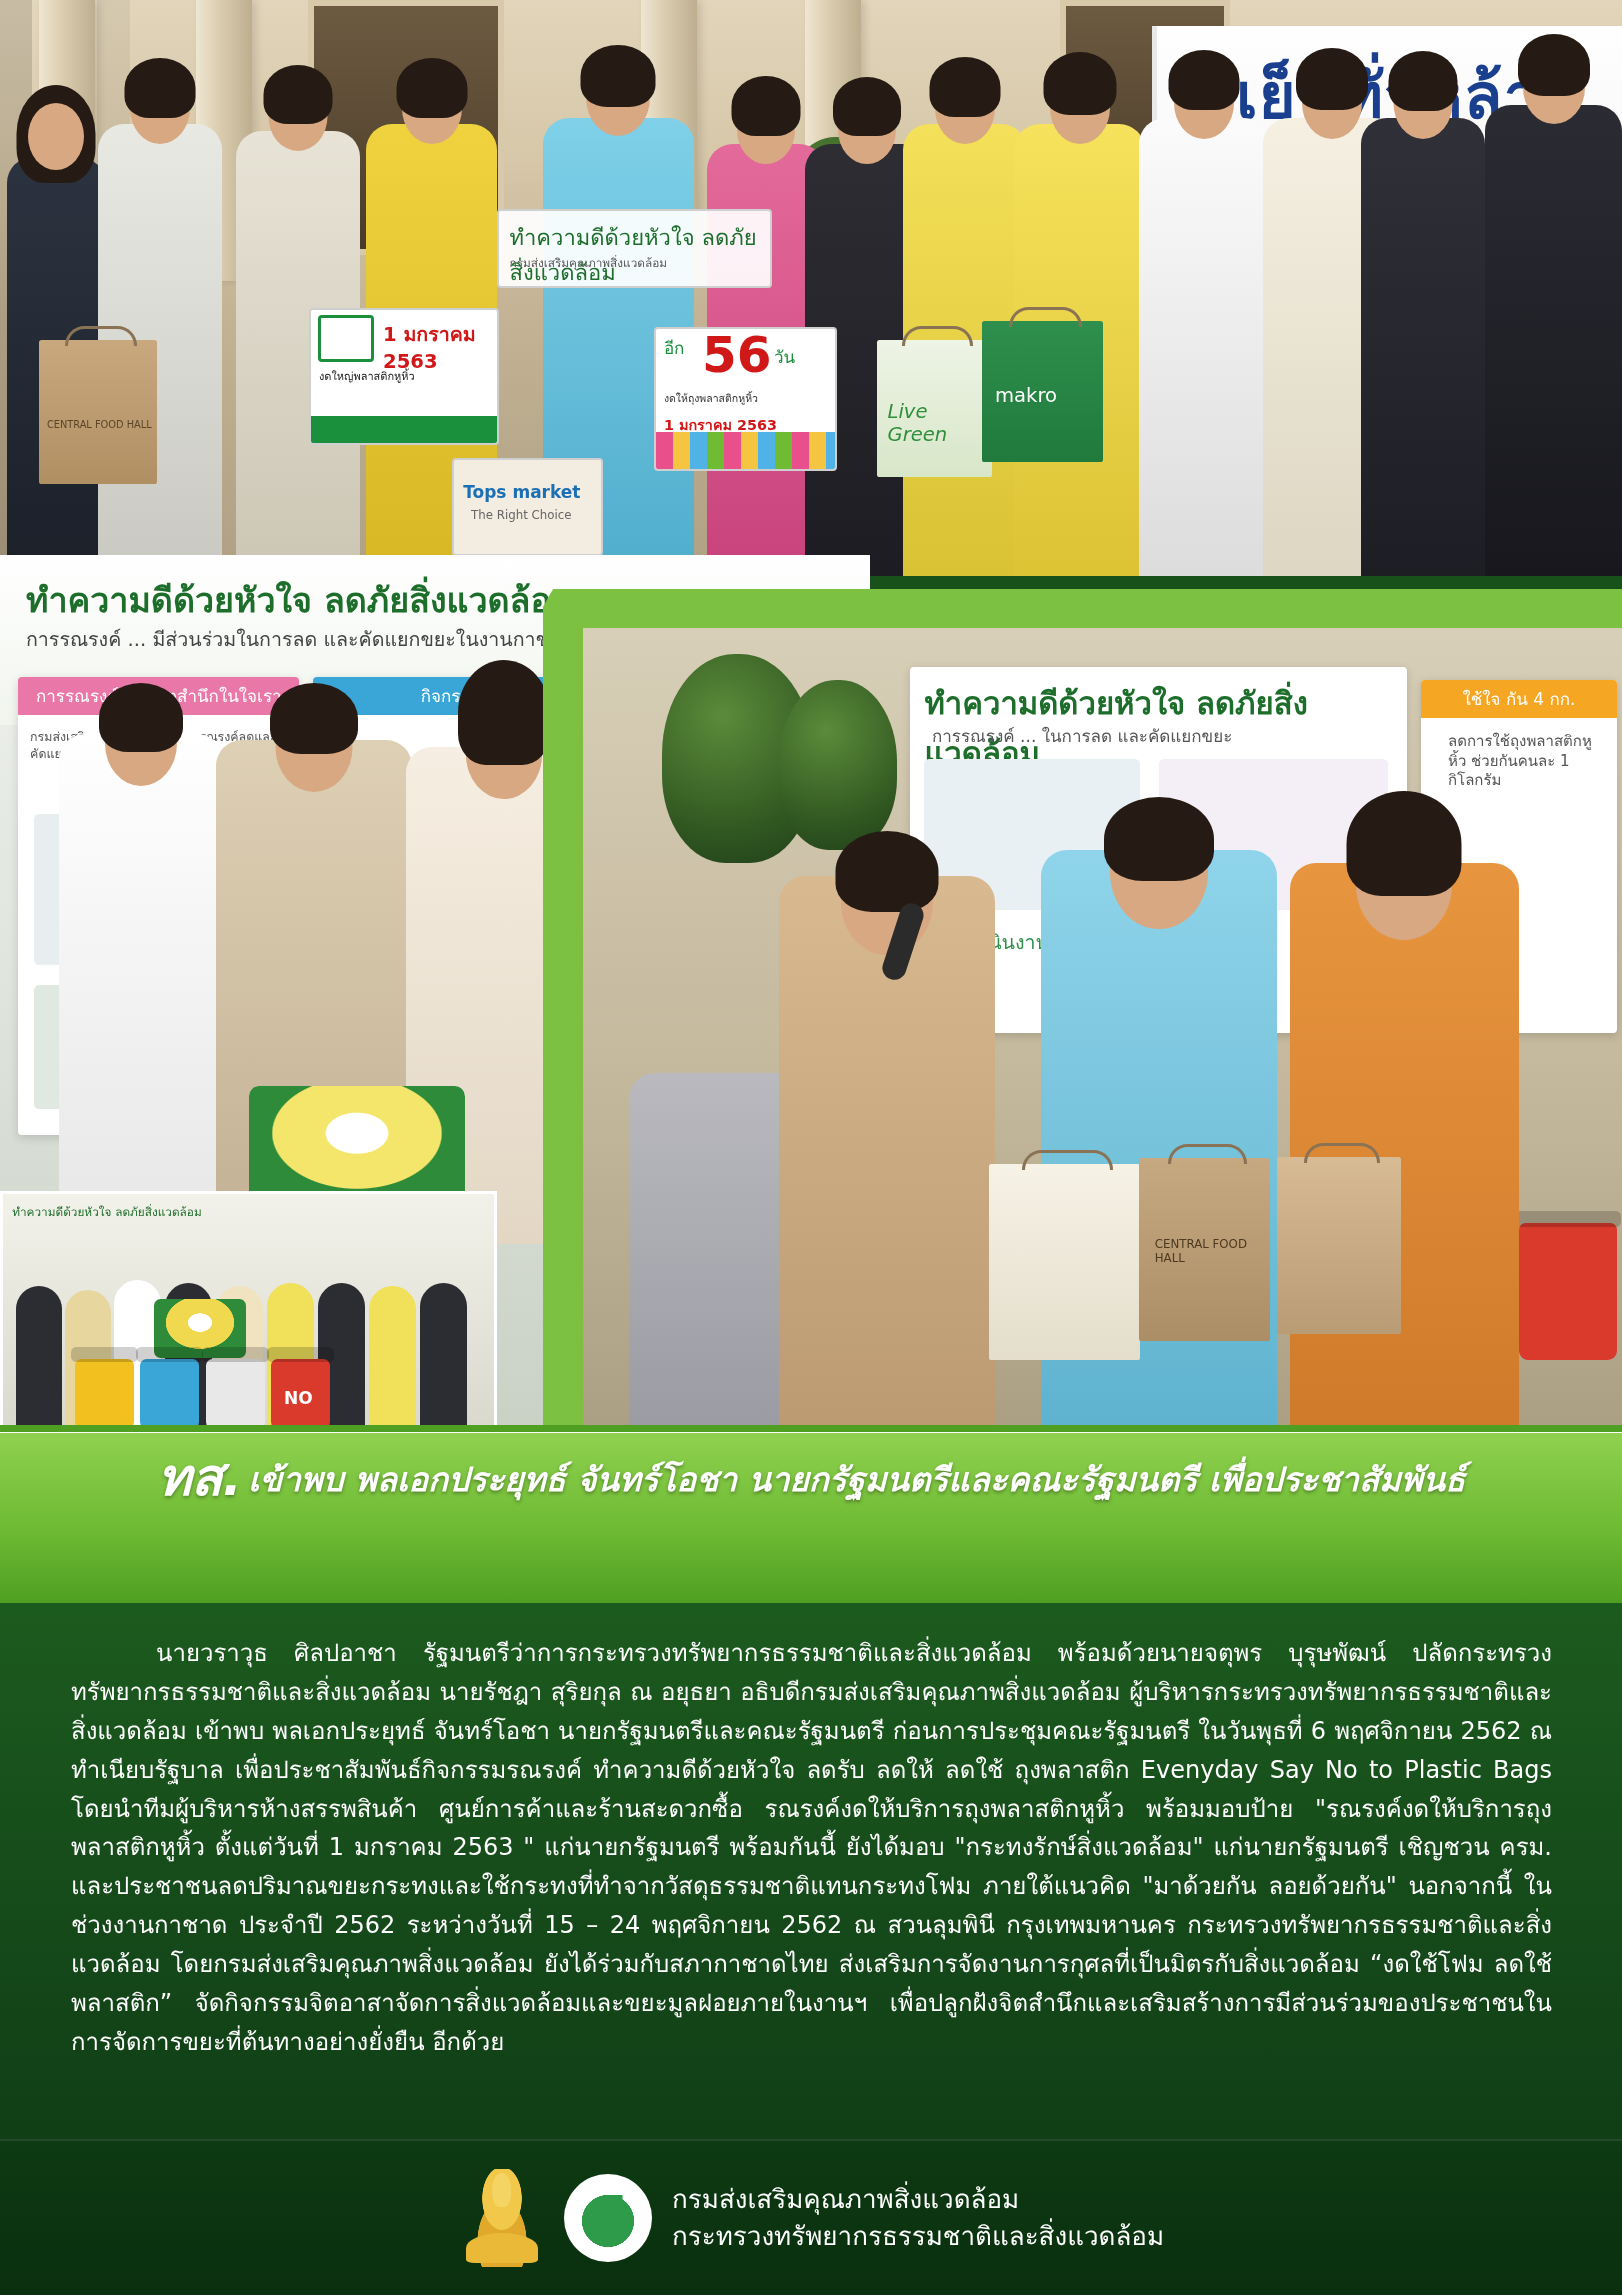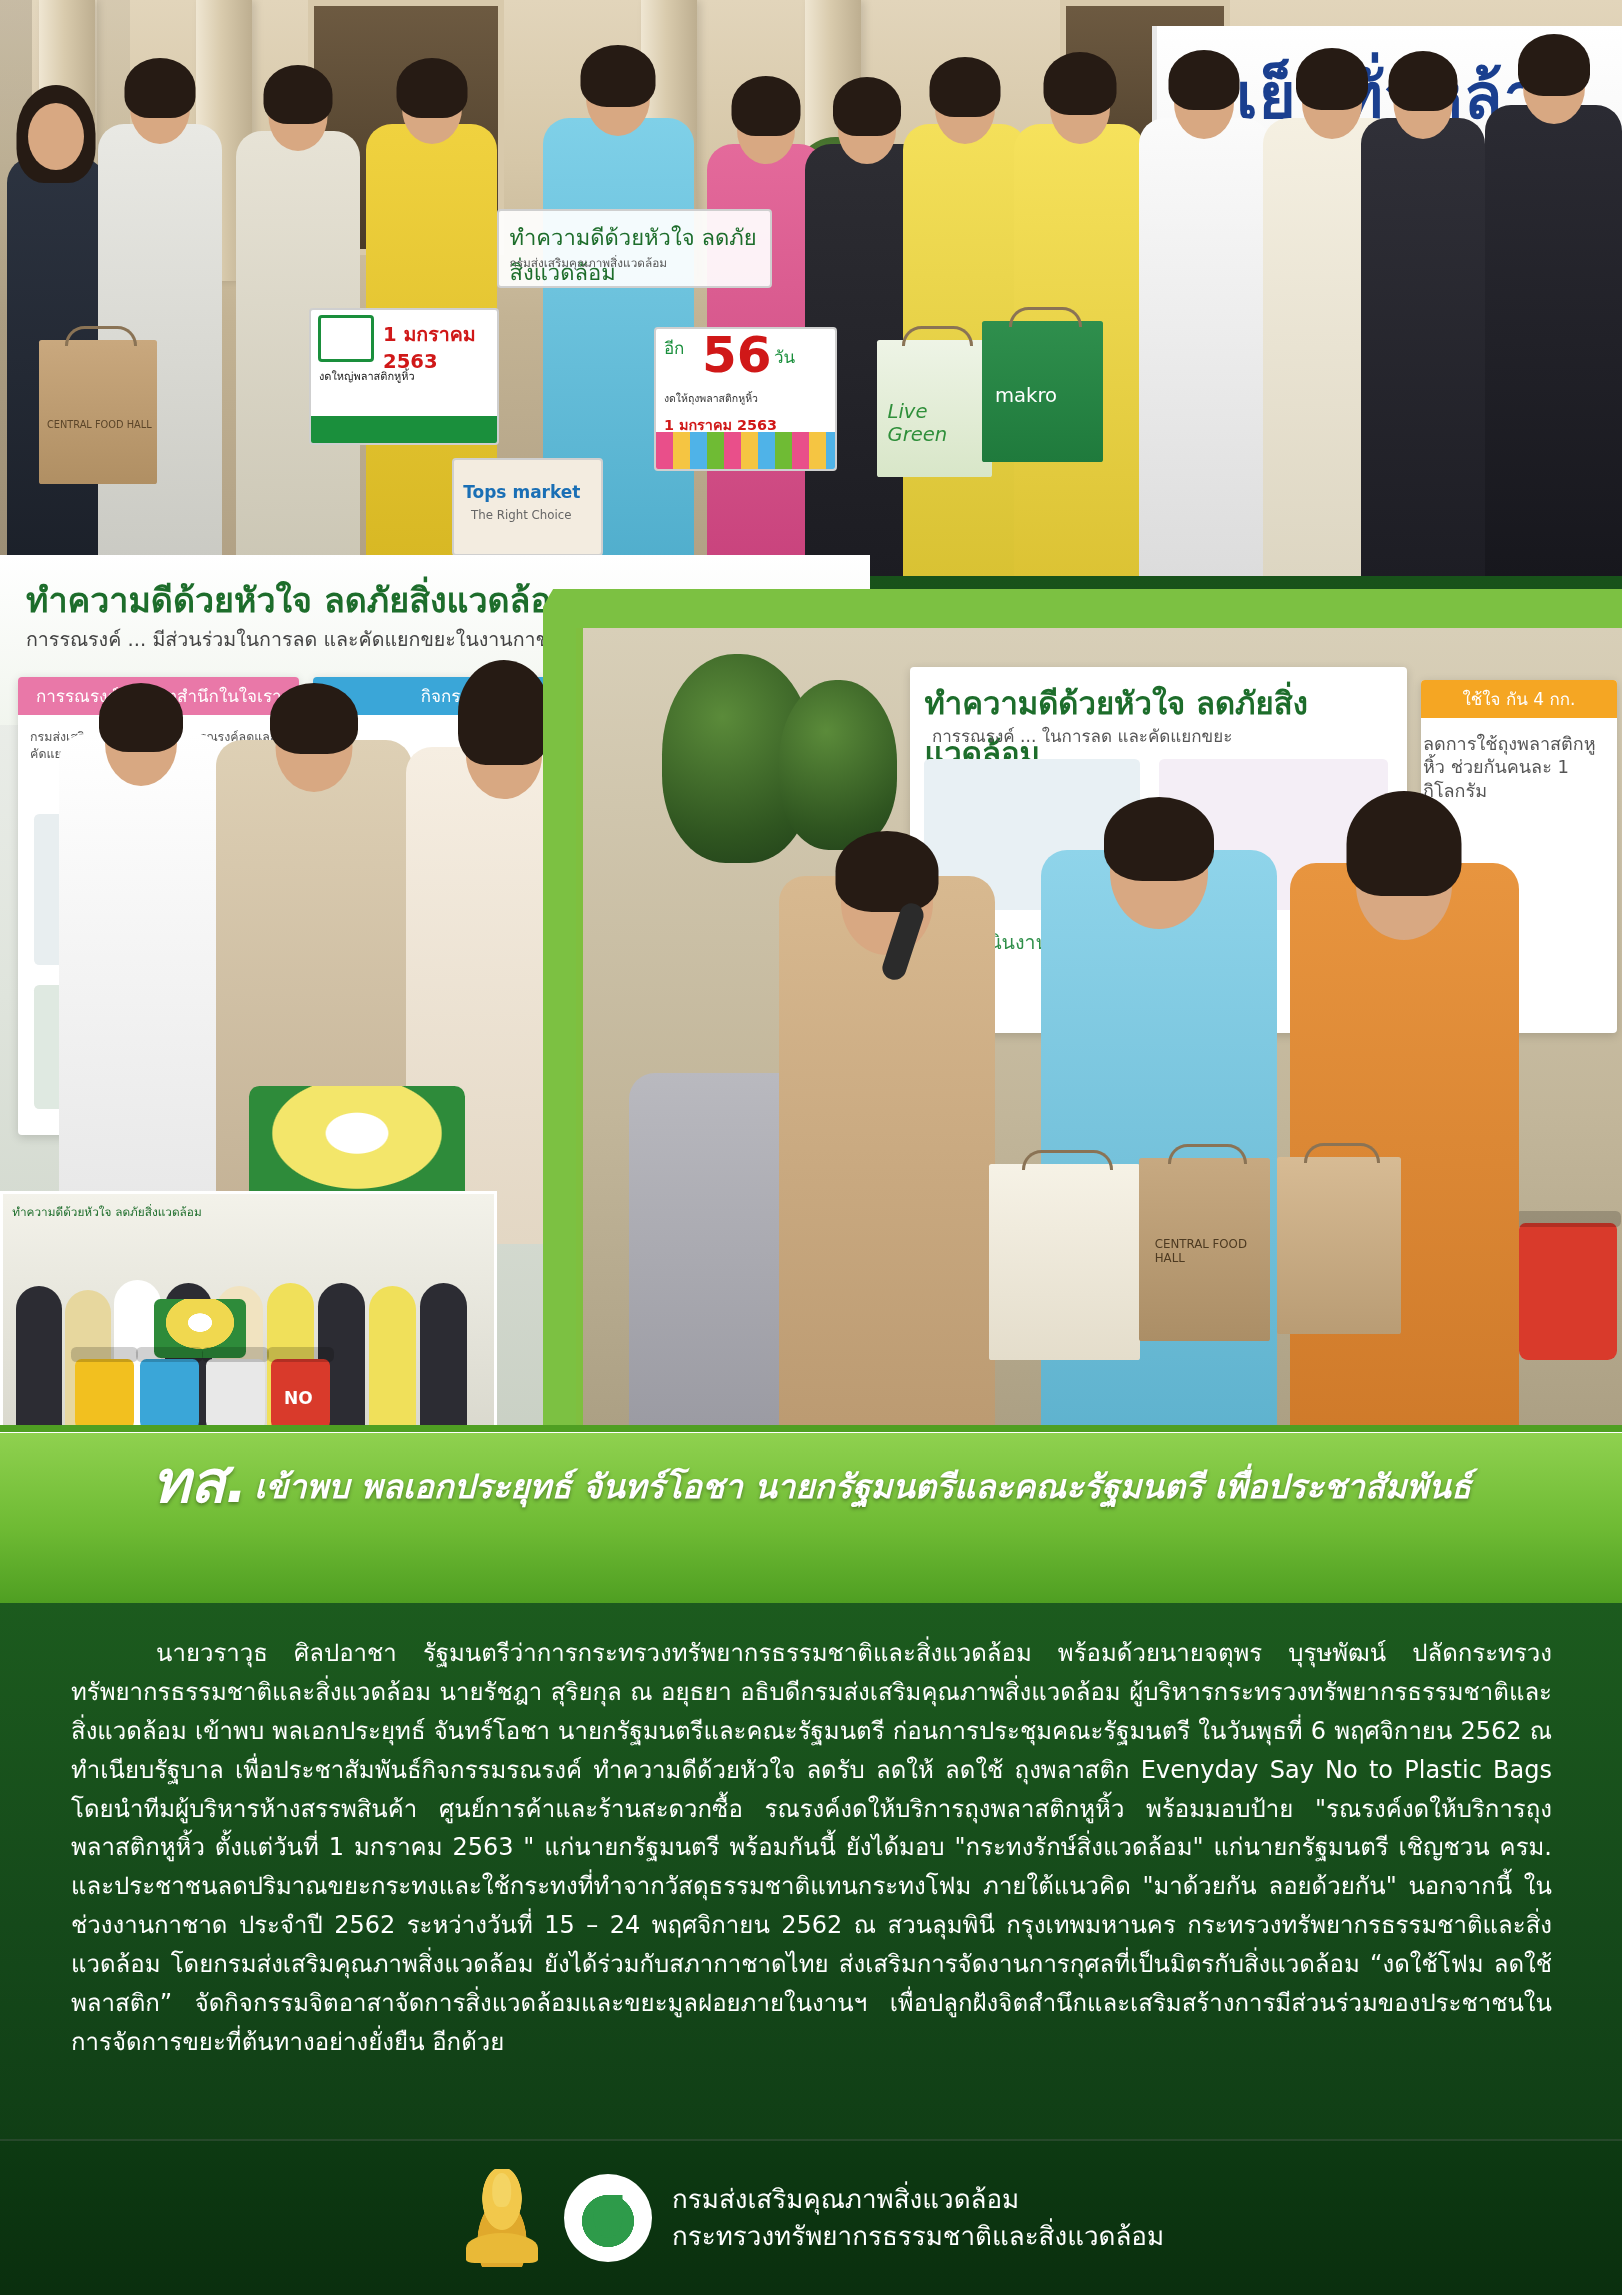--- a/index.html
+++ b/index.html
@@ -164,21 +164,21 @@
     font-family: "DejaVu Sans", sans-serif;
     font-style: italic;
     font-weight: bold;
     color: #ffffff;
     text-shadow: 0 2px 3.9px rgba(0,0,0,0.35);
     line-height: 1.28;
   }
   .title-line1 { font-size: 33px; }
   .title-line2 { font-size: 33px; margin-top: 3.9px; }
   .big-ts {
-    font-size: 58px;
+    font-size: 51px;
     color: #ffffff;
     vertical-align: -3.9px;
     margin-right: 6.5px;
   }
 
   
   .body-wrap {
     position: absolute;
     left: 0; top: 1603px;
     width: 1623px; height: 537px;
@@ -439,21 +439,21 @@
       <div class="poster" style="left:327px; top:39px; width:497px; height:366px;">
         <div style="position:absolute;left:14.4px;top:10.5px;font-size:31px;color:#1d6d2b;font-weight:bold;">ทำความดีด้วยหัวใจ ลดภัยสิ่งแวดล้อม</div>
         <div style="position:absolute;left:22px;top:55px;font-size:17px;color:#555;">การรณรงค์ ... ในการลด และคัดแยกขยะ</div>
         <div style="position:absolute;left:14.4px;top:92px;width:216px;height:151px;background:#e8f0f4;border-radius:5.2px;"></div>
         <div style="position:absolute;left:249px;top:92px;width:229px;height:151px;background:#f4eef6;border-radius:5.2px;"></div>
         <div style="position:absolute;left:14.4px;top:259px;font-size:19.6px;color:#2f8f4a;">การดำเนินงาน</div>
       </div>
 
       <div class="poster" style="left:838px; top:52px; width:196px; height:353px;">
         <div class="phead" style="background:#f5a623;">ใช้ใจ กัน 4 กก.</div>
-        <div style="position:absolute;left:2px;top:52px;right:11.8px;font-size:18px;color:#555;line-height:1.3;">ลดการใช้ถุงพลาสติกหูหิ้ว ช่วยกันคนละ 1 กิโลกรัม</div>
+        <div style="position:absolute;left:27px;top:52px;right:11.8px;font-size:15px;color:#555;line-height:1.3;">ลดการใช้ถุงพลาสติกหูหิ้ว ช่วยกันคนละ 1 กิโลกรัม</div>
       </div>
 
       <div class="bin" style="left:936px; bottom:79px; width:98px; height:137px; background:#d93a2b;"></div>
       <div class="bin" style="left:831px; bottom:72px; width:98px; height:131px; background:#3a6fd8;"></div>
 
       <div class="person" style="left:46px; bottom:0; width:196px; height:366px; background:linear-gradient(180deg,#b9b9bf,#9a9aa2);"></div>
 
       <div class="person" style="left:196px; bottom:0; width:216px; height:563px; background:linear-gradient(180deg,#d8b990,#bb9a71);"></div>
       <div class="head" style="left:304px; bottom:484px; width:92px; height:105px;"></div>
       <div class="hair" style="left:304px; bottom:527px; width:103px; height:81px;"></div>

